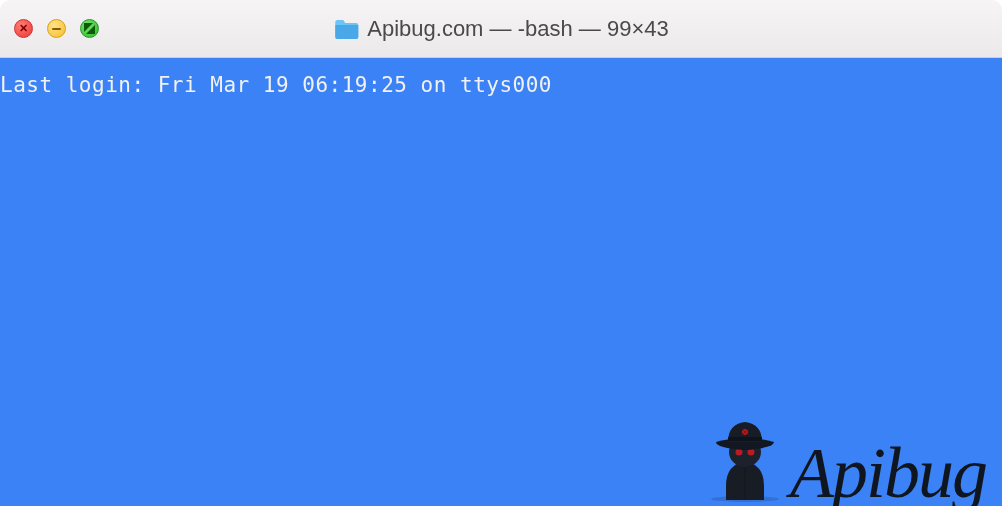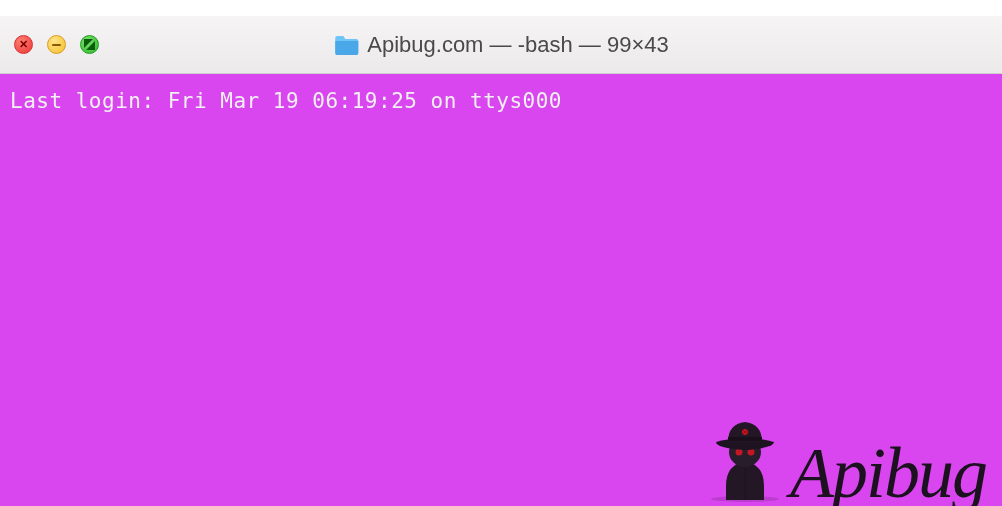--- a/index.html
+++ b/index.html
@@ -23,21 +23,20 @@
       overflow: hidden;
     }
     .title-bar {
       height: 58px;
       background: linear-gradient(180deg, #f6f4f5 0%, #ece9ea 100%);
       display: flex;
       align-items: center;
       padding: 0 14px;
       position: relative;
       border-bottom: 1px solid #d0cdce;
-      margin-top: 16px;
     }
     .traffic-lights {
       display: flex;
       gap: 14px;
       align-items: center;
     }
     .traffic-light {
       width: 19px;
       height: 19px;
       border-radius: 50%;
@@ -105,22 +104,22 @@
     .folder-icon {
       width: 26px;
       height: 22px;
       position: relative;
     }
     .folder-icon svg {
       display: block;
     }
     .terminal-body {
       flex: 1;
-      background: #d946ef;
-      padding: 12px 10px;
+      background: #3b82f6;
+      padding: 12px 0;
       font-family: "Menlo", "Monaco", "Consolas", monospace;
       font-size: 21px;
       color: #f1f1f1;
       letter-spacing: 0.5px;
       line-height: 1.45;
       position: relative;
     }
     .terminal-line {
       white-space: pre;
     }

